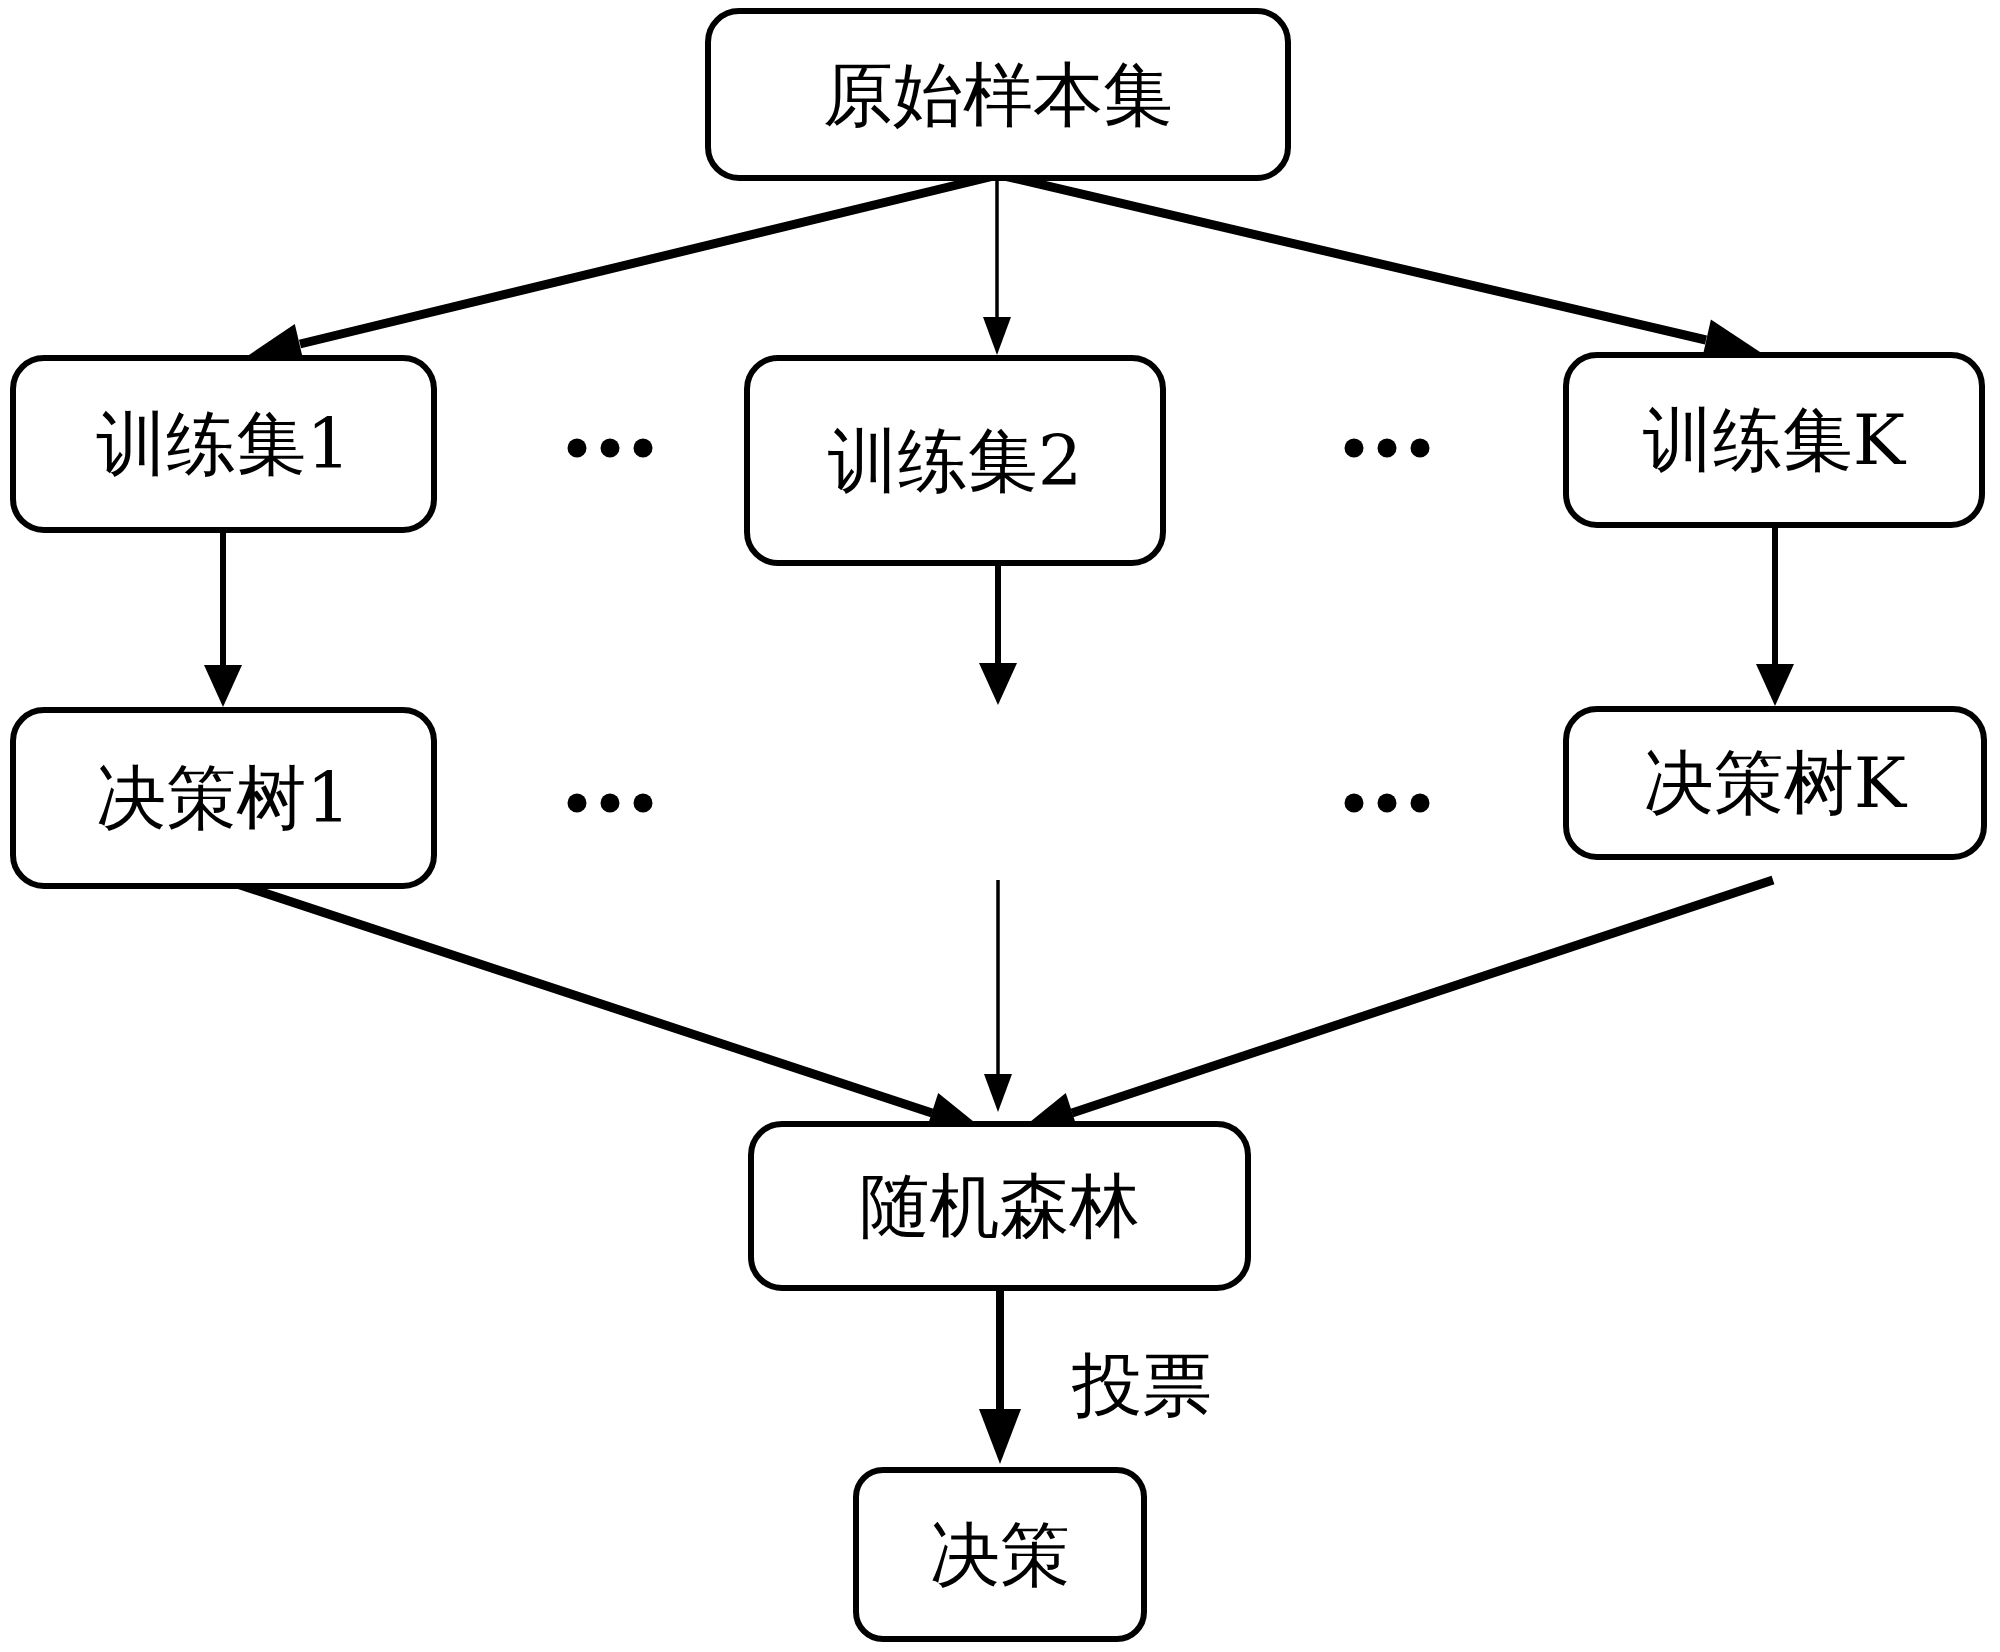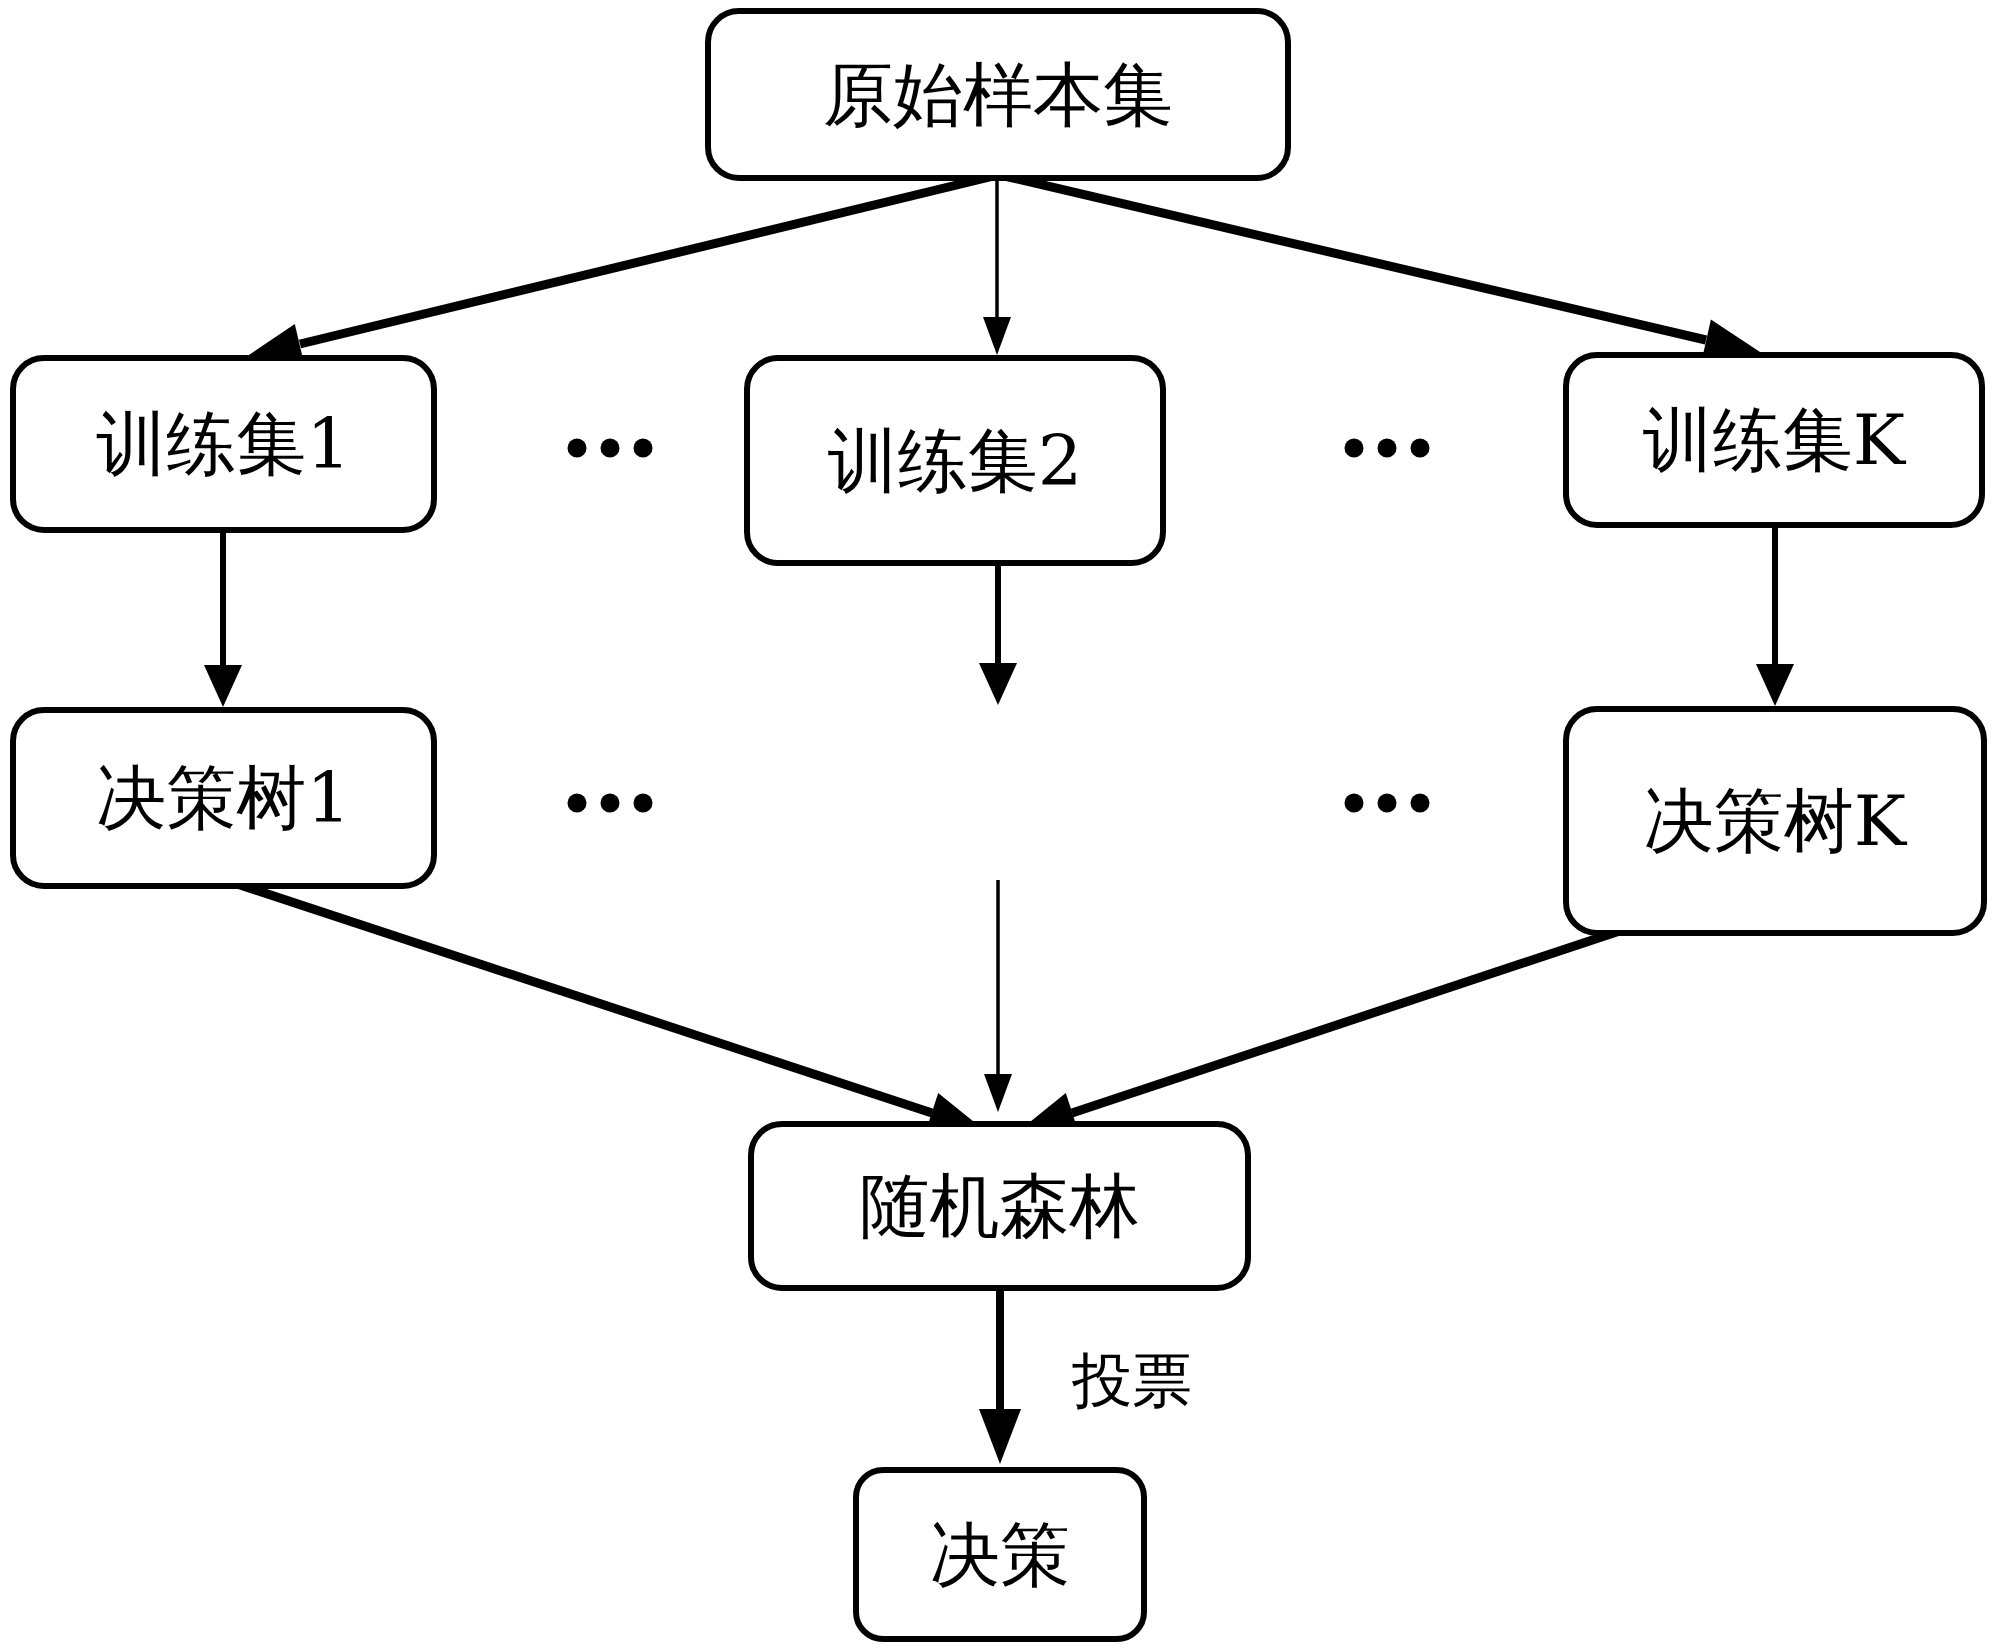--- a/index.html
+++ b/index.html
@@ -34,21 +34,21 @@
     display: flex;
     align-items: center;
     justify-content: center;
     font-size: 70px;
     color: #000000;
     white-space: nowrap;
     line-height: 1;
   }
   .edge-label {
     position: absolute;
-    font-size: 60px;
+    font-size: 70px;
     color: #000000;
     line-height: 1;
     white-space: nowrap;
   }
 </style>
 </head>
 <body>
 
 <div class="canvas">
 
@@ -140,21 +140,21 @@
 
   <div class="node" style="left:1563px; top:352px; width:422px; height:176px;">
     <span>训练集K</span>
   </div>
 
   <div class="node" style="left:10px; top:707px; width:427px; height:182px;">
     <span>决策树1</span>
   </div>
 
 
-  <div class="node" style="left:1563px; top:706px; width:424px; height:230px;">
+  <div class="node" style="left:1563px; top:706px; width:424px; height:154px;">
     <span>决策树K</span>
   </div>
 
   <div class="node" style="left:853px; top:1467px; width:294px; height:175px; border-radius:30px;">
     <span>决策</span>
   </div>
 
   <div class="node" style="left:748px; top:1121px; width:503px; height:170px;">
     <span>随机森林</span>
   </div>

